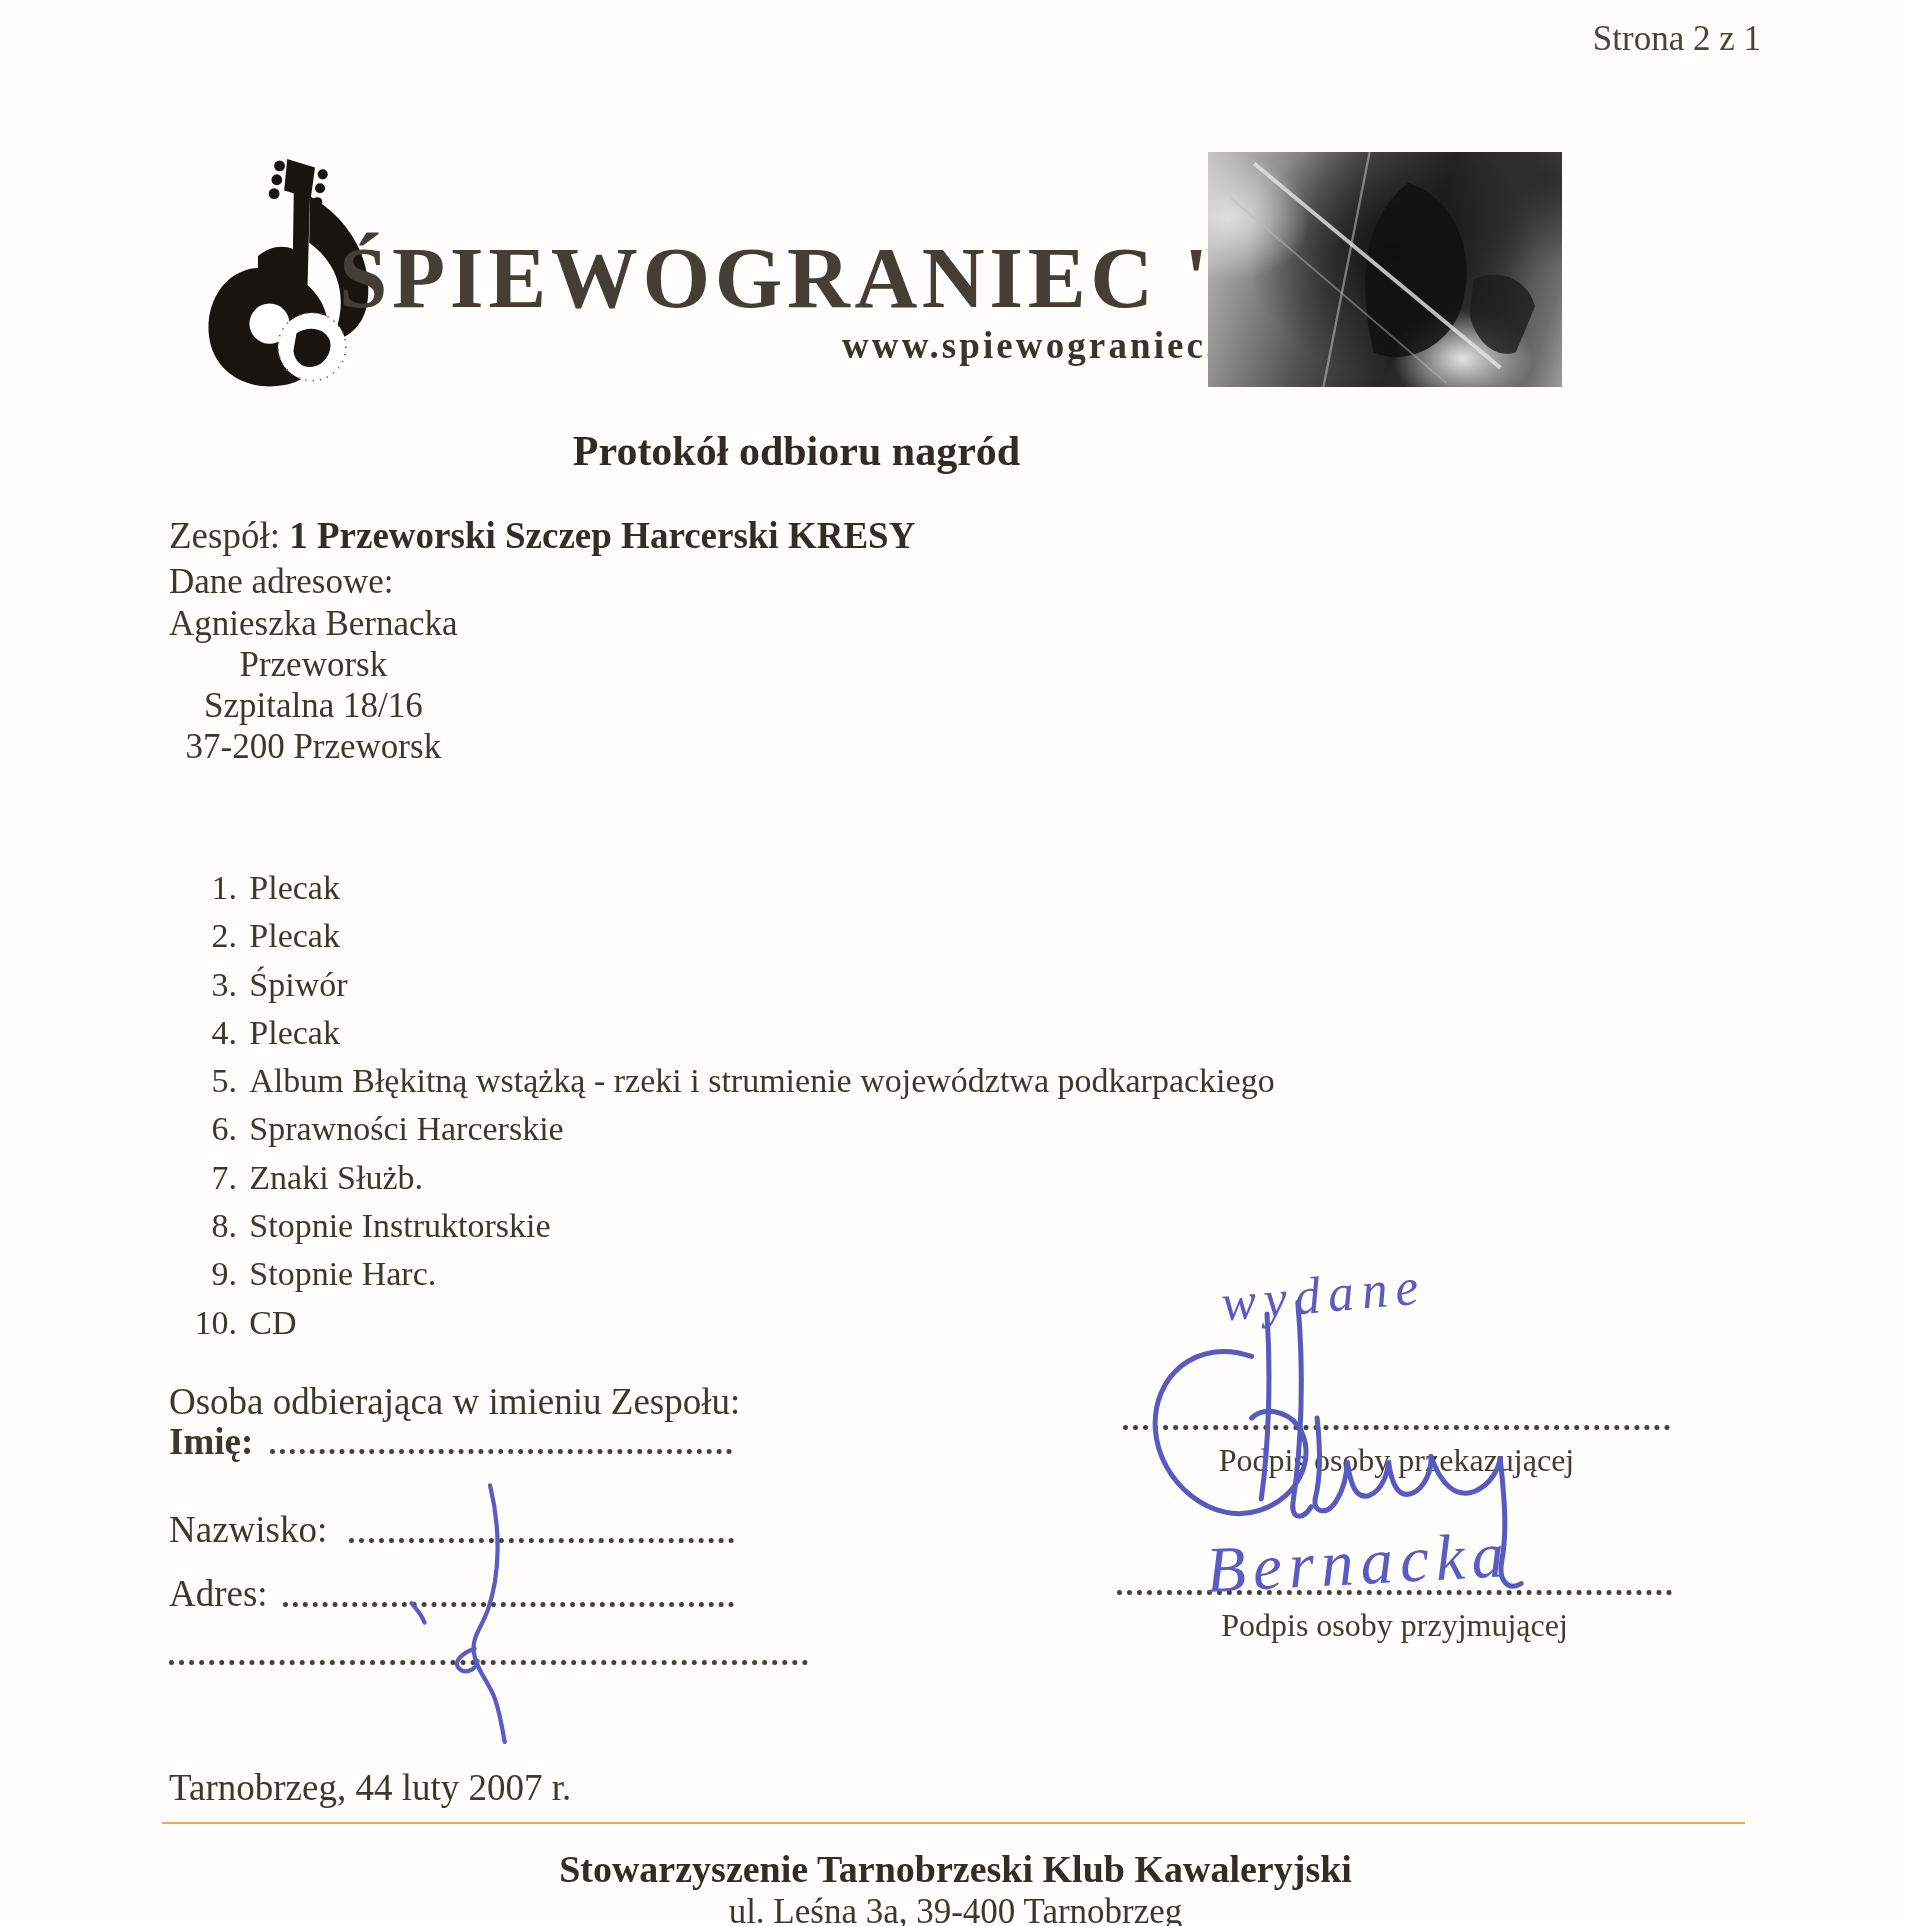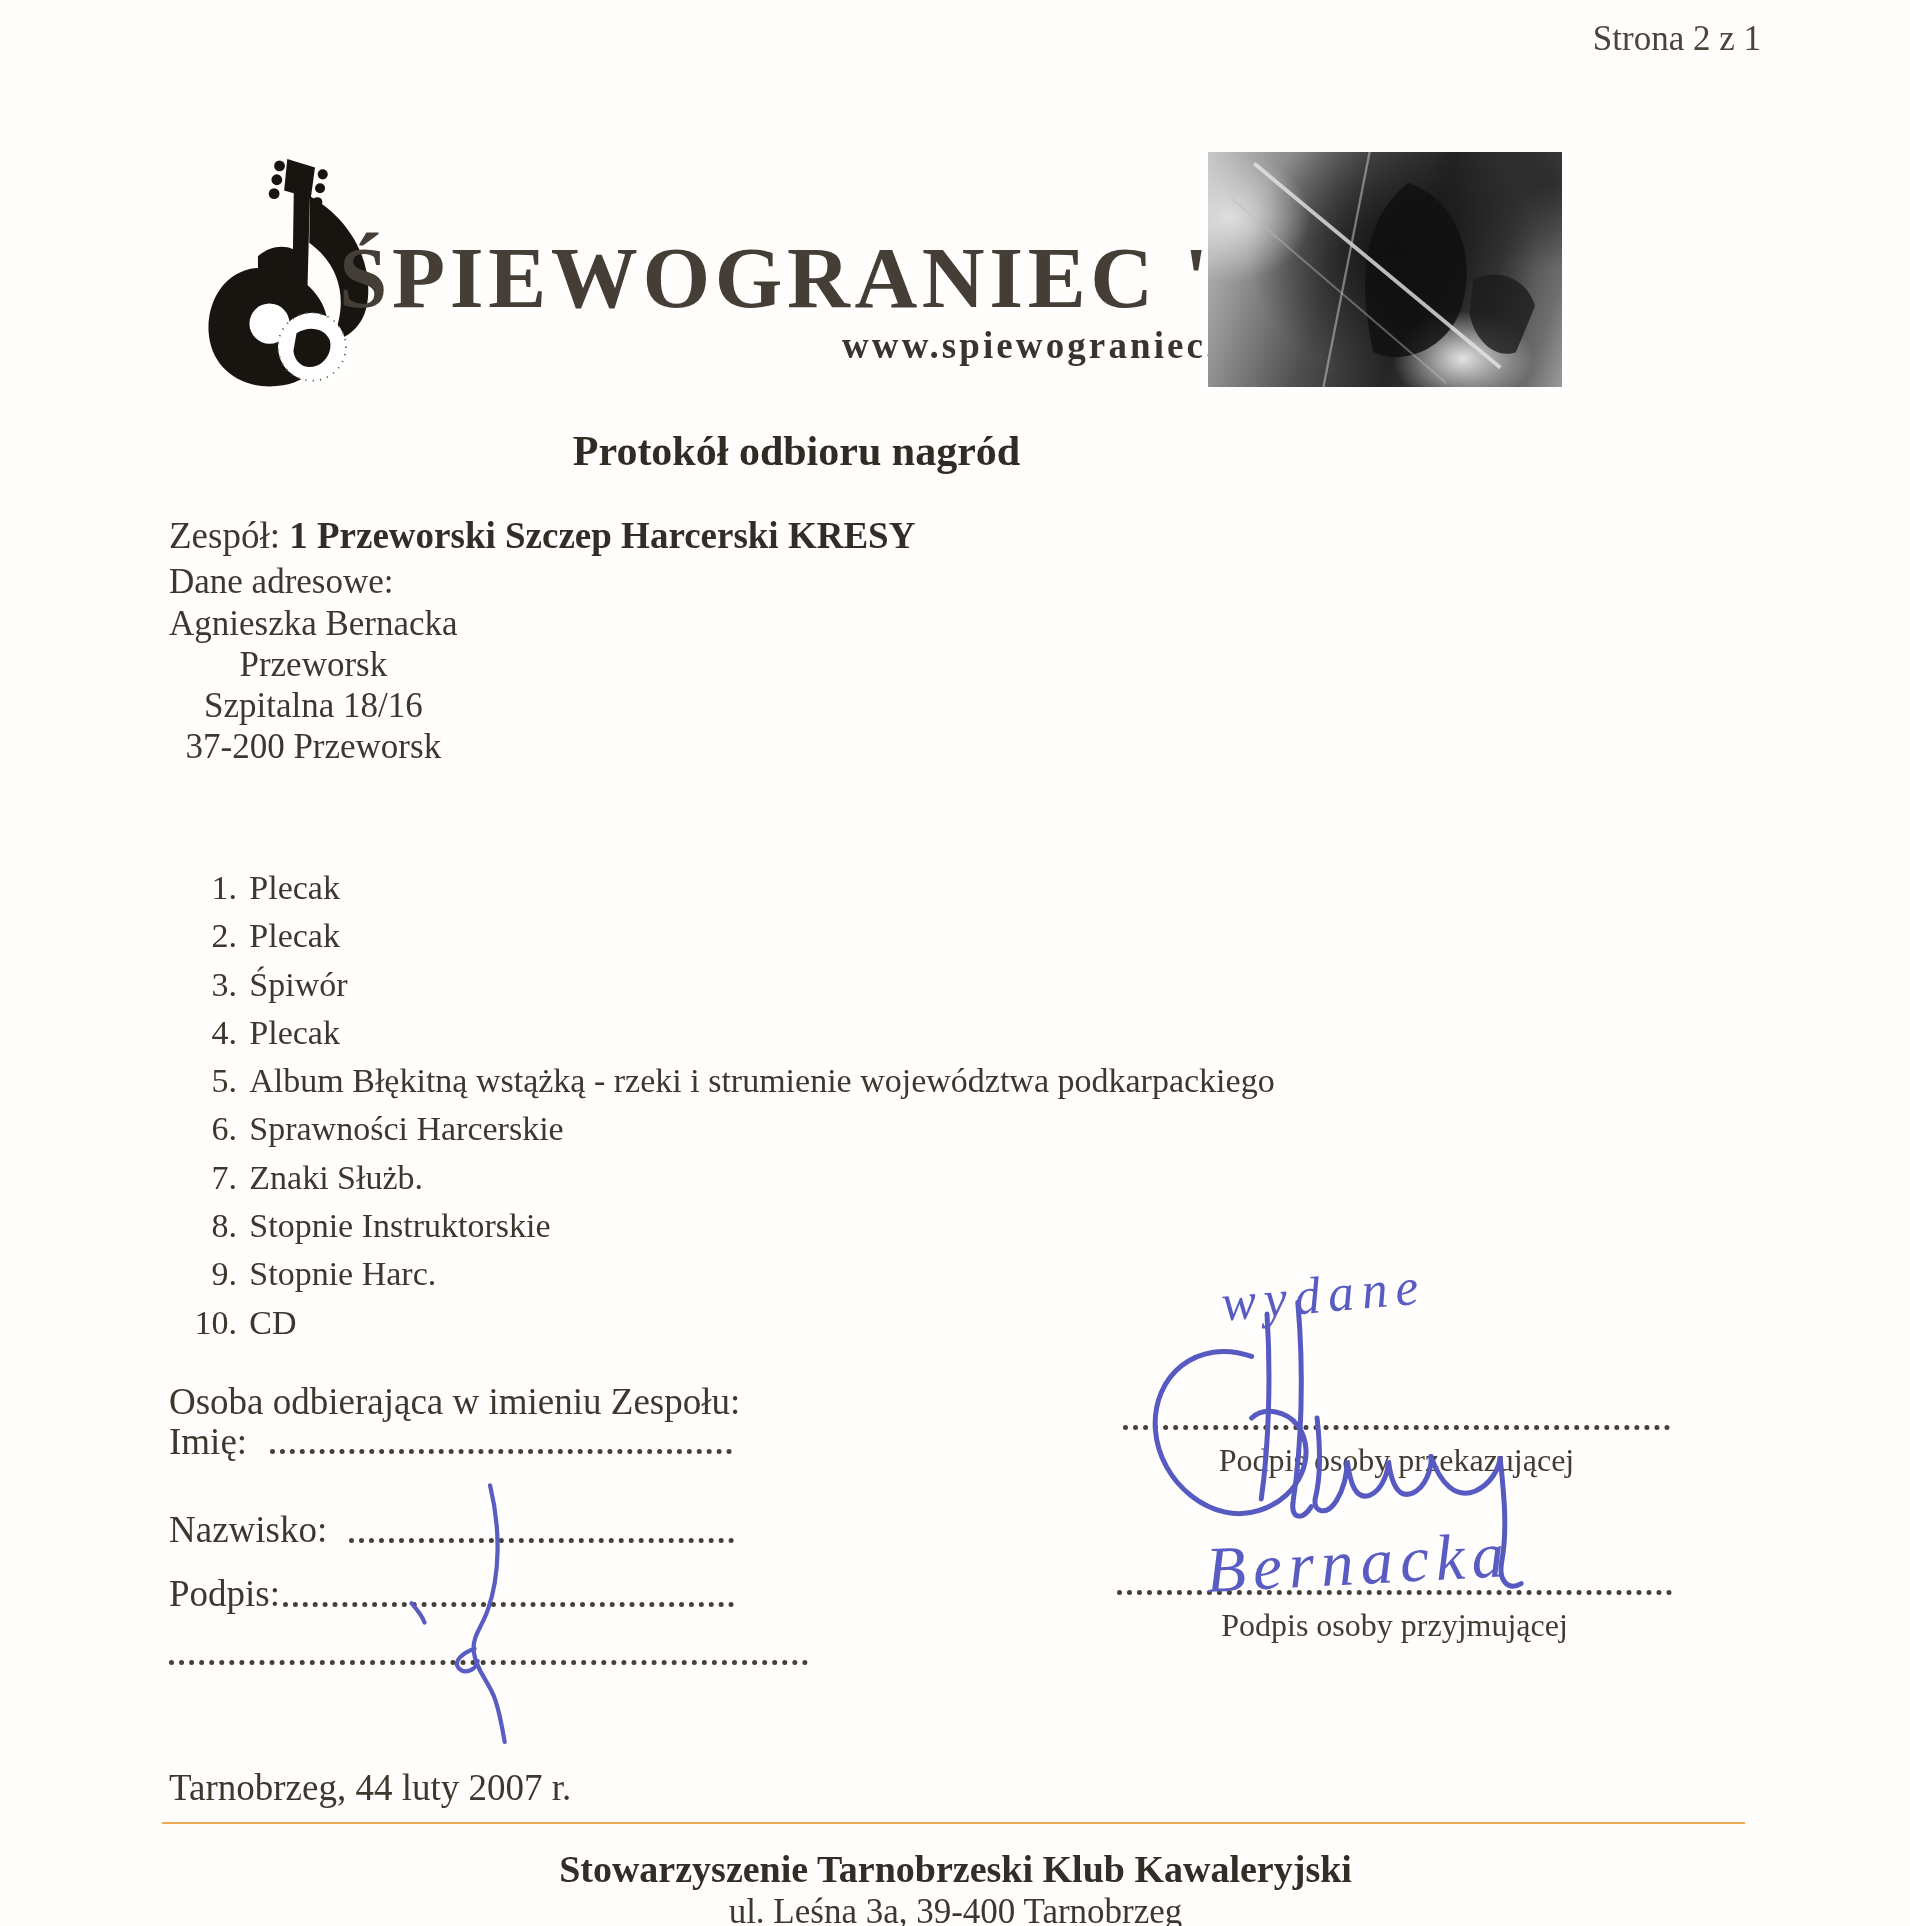--- a/index.html
+++ b/index.html
@@ -167,27 +167,27 @@
       </div>
 
       <div class="prize-row">
         <span class="num">10.</span>
         <span class="pname nowrap">CD</span>
       </div>
     </div>
 
   <div class="abs receiver-heading nowrap">Osoba odbierająca w imieniu Zespołu:</div>
 
-  <div class="abs field-label" style="left:169px;top:1420px;">Imię:</div>
+  <div class="abs field-label" style="left:169px;top:1420px;font-weight:bold;">Imię:</div>
   <div class="abs dots" style="left:270px;top:1449px;width:462px;"></div>
 
   <div class="abs field-label" style="left:169px;top:1508px;">Nazwisko:</div>
   <div class="abs dots" style="left:349px;top:1538px;width:385px;"></div>
 
-  <div class="abs field-label" style="left:169px;top:1572px;">Podpis:</div>
+  <div class="abs field-label" style="left:169px;top:1572px;">Adres:</div>
   <div class="abs dots" style="left:283px;top:1602px;width:451px;"></div>
 
   <div class="abs dots" style="left:169px;top:1660px;width:639px;"></div>
 
   <div class="abs ink" style="left:389px;top:1483px;width:162px;height:262px;">
     <svg viewBox="0 0 420 680" width="162" height="262" fill="none" stroke="#595cc2" stroke-width="11" stroke-linecap="round">
       <path d="M262 6 C 290 120 288 240 256 330 C 240 376 214 400 220 440 C 226 486 262 520 276 564 C 288 600 294 636 300 672"></path>
       <path d="M222 430 C 192 440 166 462 180 480 C 196 498 226 486 230 462"></path>
       <path d="M58 312 C 74 330 86 346 92 362"></path>
     </svg>

